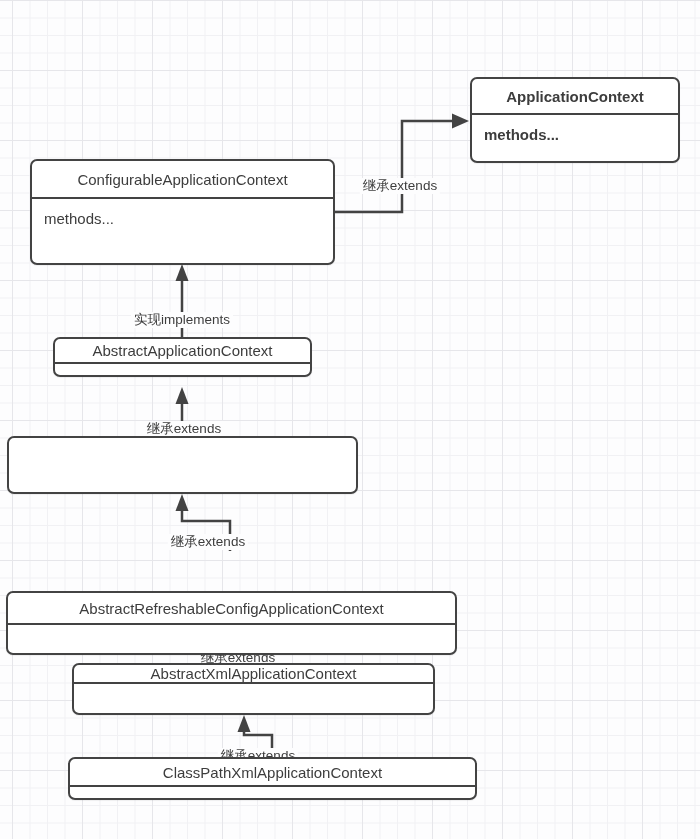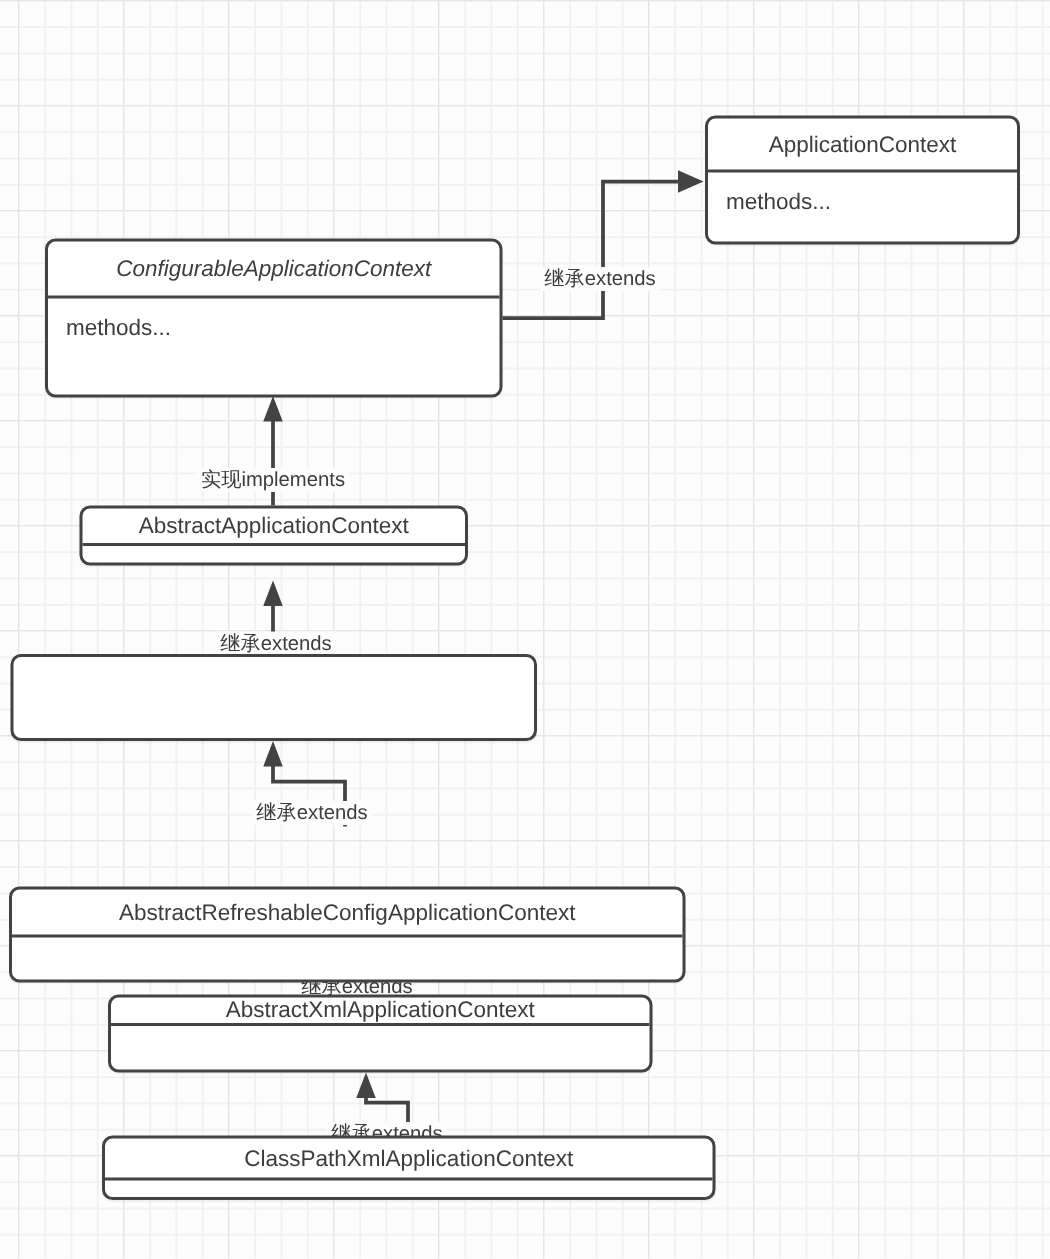--- a/index.html
+++ b/index.html
@@ -53,24 +53,24 @@
     color:#3d3d3d;font-size:15px;
     white-space:nowrap;
   }
   .uml-body{
     flex:1;
     color:#3d3d3d;font-size:15px;
     padding:11px 6px 0 12px;
     white-space:nowrap;
   }
   
-  #box-ac   {left:470px;top:77px; width:210px;height:86px;}
+  #box-ac   {left:470px;top:77px; width:210px;height:86px;font-weight:bold;}
   #box-ac   .uml-title{height:36px;}
   #box-cac  {left:30px; top:159px;width:305px;height:106px;}
-  #box-cac  .uml-title{height:38px;font-style:italic;}
+  #box-cac  .uml-title{height:38px;}
   #box-aac  {left:53px; top:337px;width:259px;height:40px;}
   #box-aac  .uml-title{height:38px;}
   #box-arac {left:7px;  top:436px;width:351px;height:58px;}
   #box-arac .uml-title{height:34px;}
   #box-arcac{left:6px;  top:551px;width:451px;height:64px;margin-top:40px;}
   #box-arcac.uml-box .uml-title{height:32px;}
   #box-axac {left:72px; top:663px;width:363px;height:52px;gap:34px;}
   #box-axac .uml-title{height:35px;}
   #box-cpxac{left:68px; top:757px;width:409px;height:43px;}
   #box-cpxac .uml-title{height:33px;}

